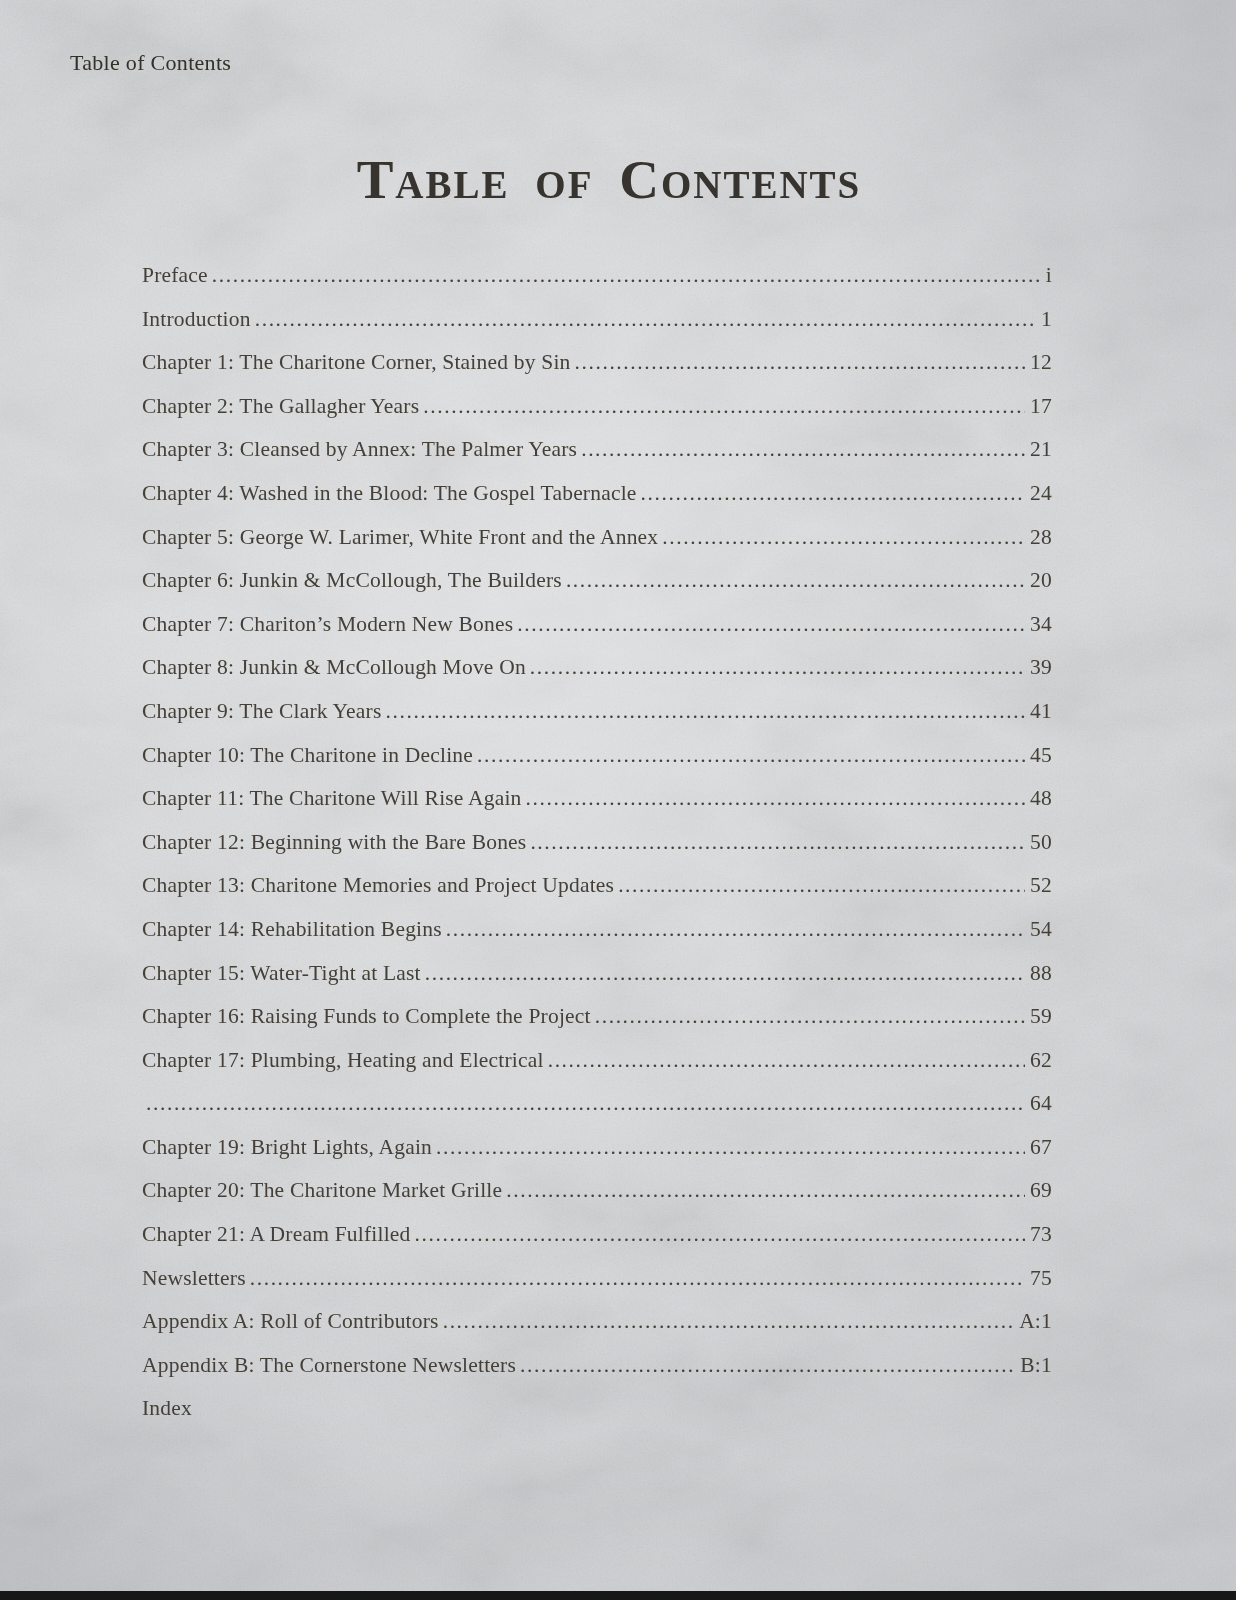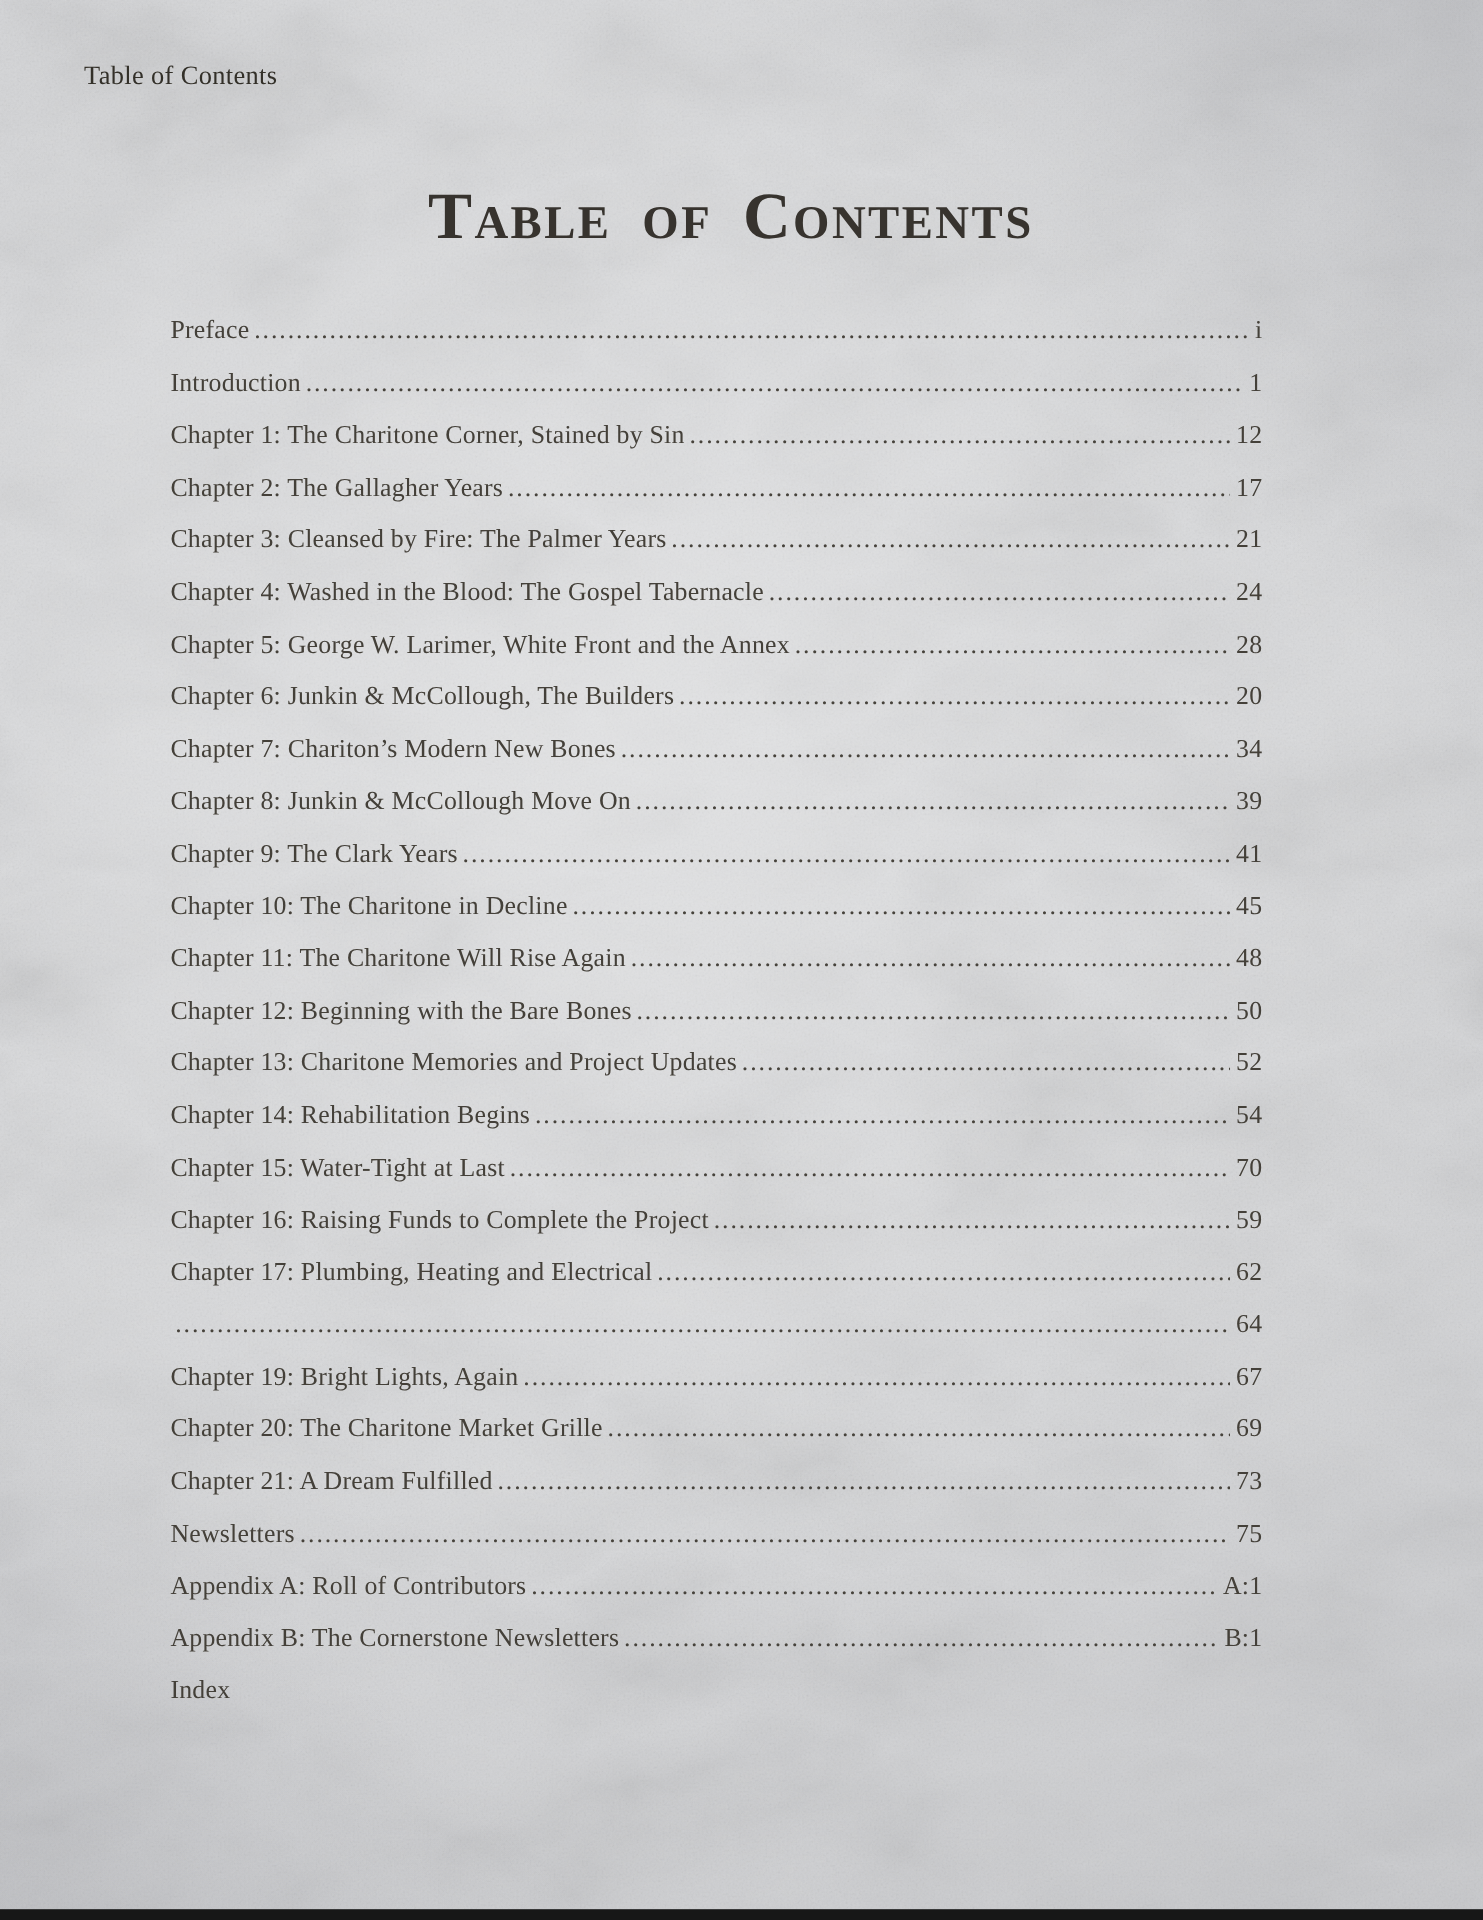--- a/index.html
+++ b/index.html
@@ -142,21 +142,21 @@
         <span class="toc-label">Chapter 1: The Charitone Corner, Stained by Sin</span>
         <span class="toc-leader">....................................................................................................................................................................................................................................................................</span>
         <span class="toc-page">12</span>
       </div>
       <div class="toc-row">
         <span class="toc-label">Chapter 2: The Gallagher Years</span>
         <span class="toc-leader">....................................................................................................................................................................................................................................................................</span>
         <span class="toc-page">17</span>
       </div>
       <div class="toc-row">
-        <span class="toc-label">Chapter 3: Cleansed by Fire: The Palmer Years</span>
+        <span class="toc-label">Chapter 3: Cleansed by Annex: The Palmer Years</span>
         <span class="toc-leader">....................................................................................................................................................................................................................................................................</span>
         <span class="toc-page">21</span>
       </div>
       <div class="toc-row">
         <span class="toc-label">Chapter 4: Washed in the Blood: The Gospel Tabernacle</span>
         <span class="toc-leader">....................................................................................................................................................................................................................................................................</span>
         <span class="toc-page">24</span>
       </div>
       <div class="toc-row">
         <span class="toc-label">Chapter 5: George W. Larimer, White Front and the Annex</span>
@@ -204,21 +204,21 @@
         <span class="toc-page">52</span>
       </div>
       <div class="toc-row">
         <span class="toc-label">Chapter 14: Rehabilitation Begins</span>
         <span class="toc-leader">....................................................................................................................................................................................................................................................................</span>
         <span class="toc-page">54</span>
       </div>
       <div class="toc-row">
         <span class="toc-label">Chapter 15: Water-Tight at Last</span>
         <span class="toc-leader">....................................................................................................................................................................................................................................................................</span>
-        <span class="toc-page">70</span>
+        <span class="toc-page">88</span>
       </div>
       <div class="toc-row">
         <span class="toc-label">Chapter 16: Raising Funds to Complete the Project</span>
         <span class="toc-leader">....................................................................................................................................................................................................................................................................</span>
         <span class="toc-page">59</span>
       </div>
       <div class="toc-row">
         <span class="toc-label">Chapter 17: Plumbing, Heating and Electrical</span>
         <span class="toc-leader">....................................................................................................................................................................................................................................................................</span>
         <span class="toc-page">62</span>

